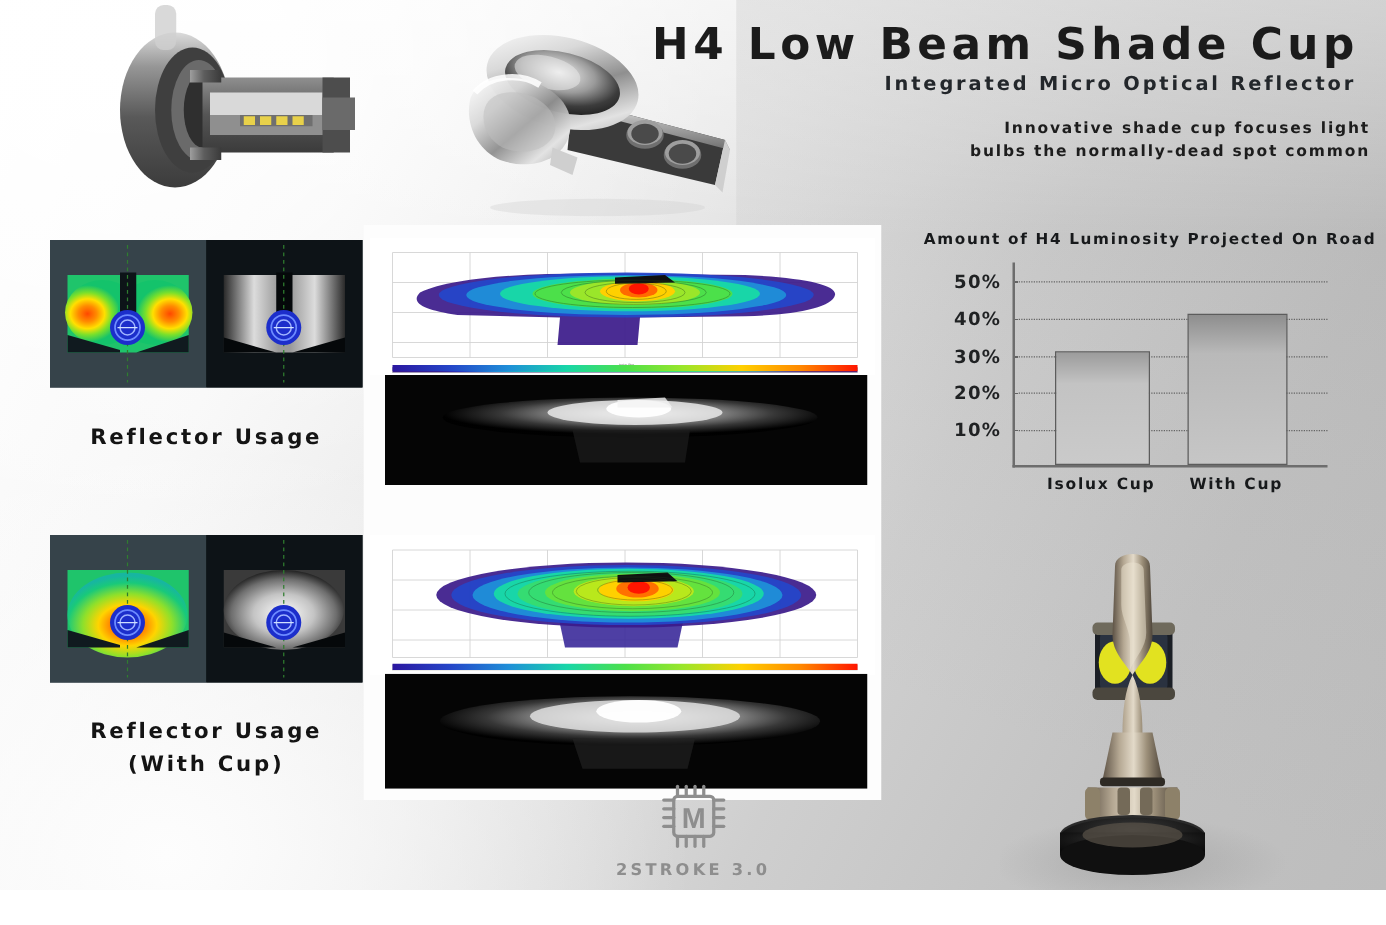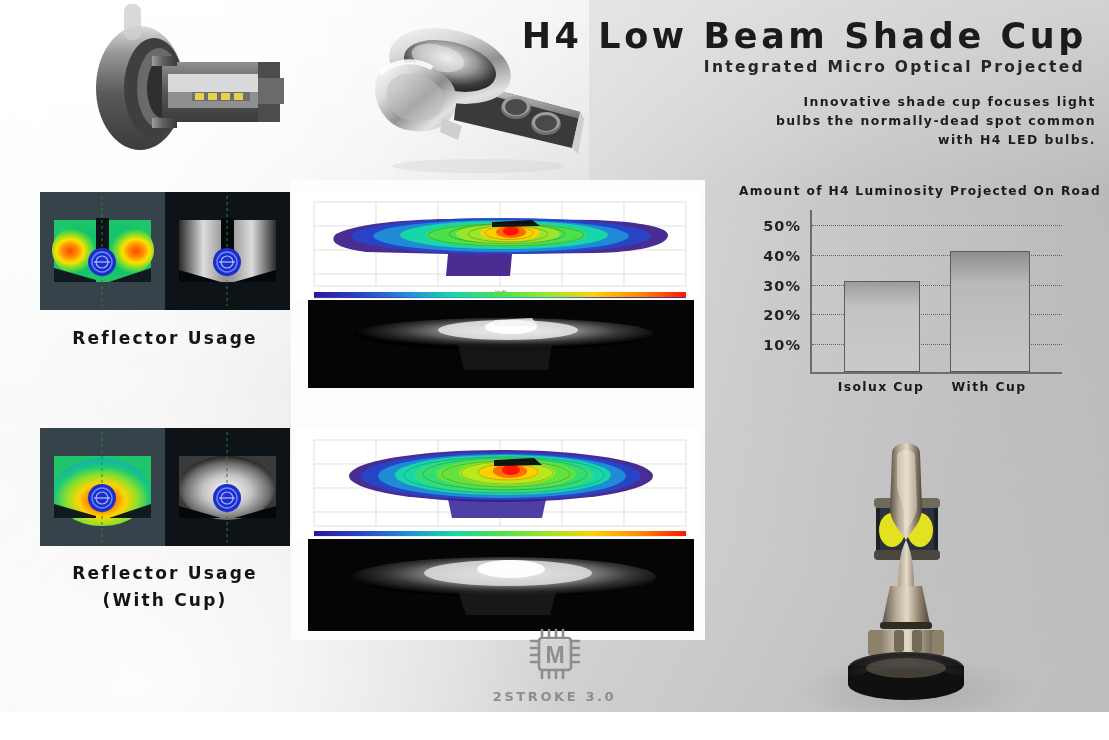--- a/index.html
+++ b/index.html
@@ -62,20 +62,21 @@
 
   
   .beam-panel{position:absolute;width:250px;height:118px;background:#2e3b42;}
   .beam-half{position:absolute;top:0;width:125px;height:118px;overflow:hidden;}
   .beam-left{left:0;background:#36434a;}
   .beam-right{left:125px;background:#10171b;}
   .cap{
     position:absolute;width:250px;text-align:center;color:#141414;
     font-size:17px;letter-spacing:2.2px;font-weight:bold;line-height:27px;
     font-family:"DejaVu Sans",sans-serif;
+    margin-top:12px;
   }
 
   
   .chart{position:absolute;left:716px;top:184px;width:385px;height:222px;}
   .chart-title{
     position:absolute;left:0;top:0;width:385px;text-align:right;
     font-size:12.2px;letter-spacing:1.35px;font-weight:bold;color:#17191b;
     font-family:"DejaVu Sans",sans-serif;white-space:nowrap;
   }
   .plot{position:absolute;left:94px;top:26px;width:252px;height:164px;}
@@ -109,25 +110,24 @@
 </style>
 </head>
 <body>
 
 <div id="stage">
 
   <div class="sheen"></div>
   <div class="corner-dark"></div>
 
   <div class="title">H4 Low Beam Shade Cup</div>
-  <div class="subtitle">Integrated Micro Optical Projected</div>
+  <div class="subtitle">Integrated Micro Optical Reflector</div>
   <div class="blurb">
     <div>Innovative shade cup focuses light</div>
     <div>bulbs the normally-dead spot common</div>
-    <div>with H4 LED bulbs.</div>
   </div>
 
   <div class="bulb-top">
     <svg viewBox="0 0 250 185" width="250" height="185">
       <defs>
         <linearGradient id="bodyG" x1="0" y1="0" x2="0" y2="1">
           <stop offset="0%" stop-color="#d8d8d8"></stop>
             <stop offset="22%" stop-color="#8d8d8d"></stop>
           <stop offset="55%" stop-color="#4a4a4a"></stop>
             <stop offset="100%" stop-color="#2b2b2b"></stop>

